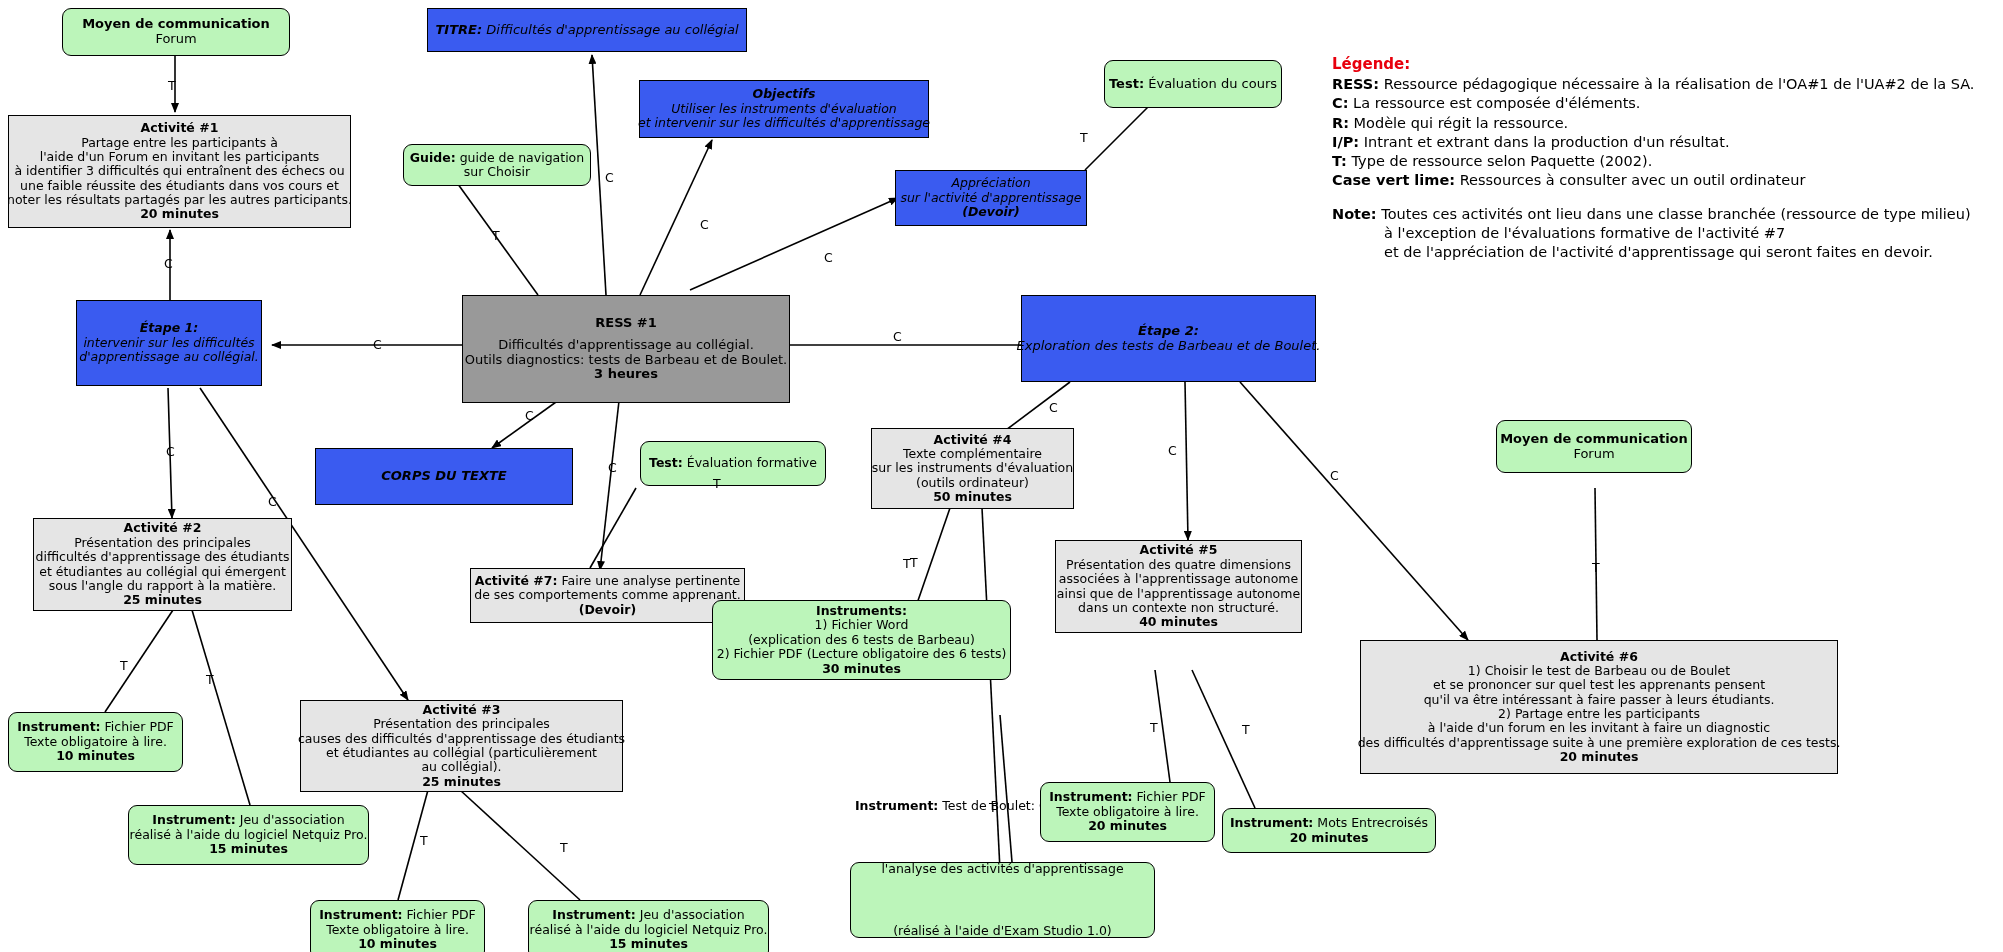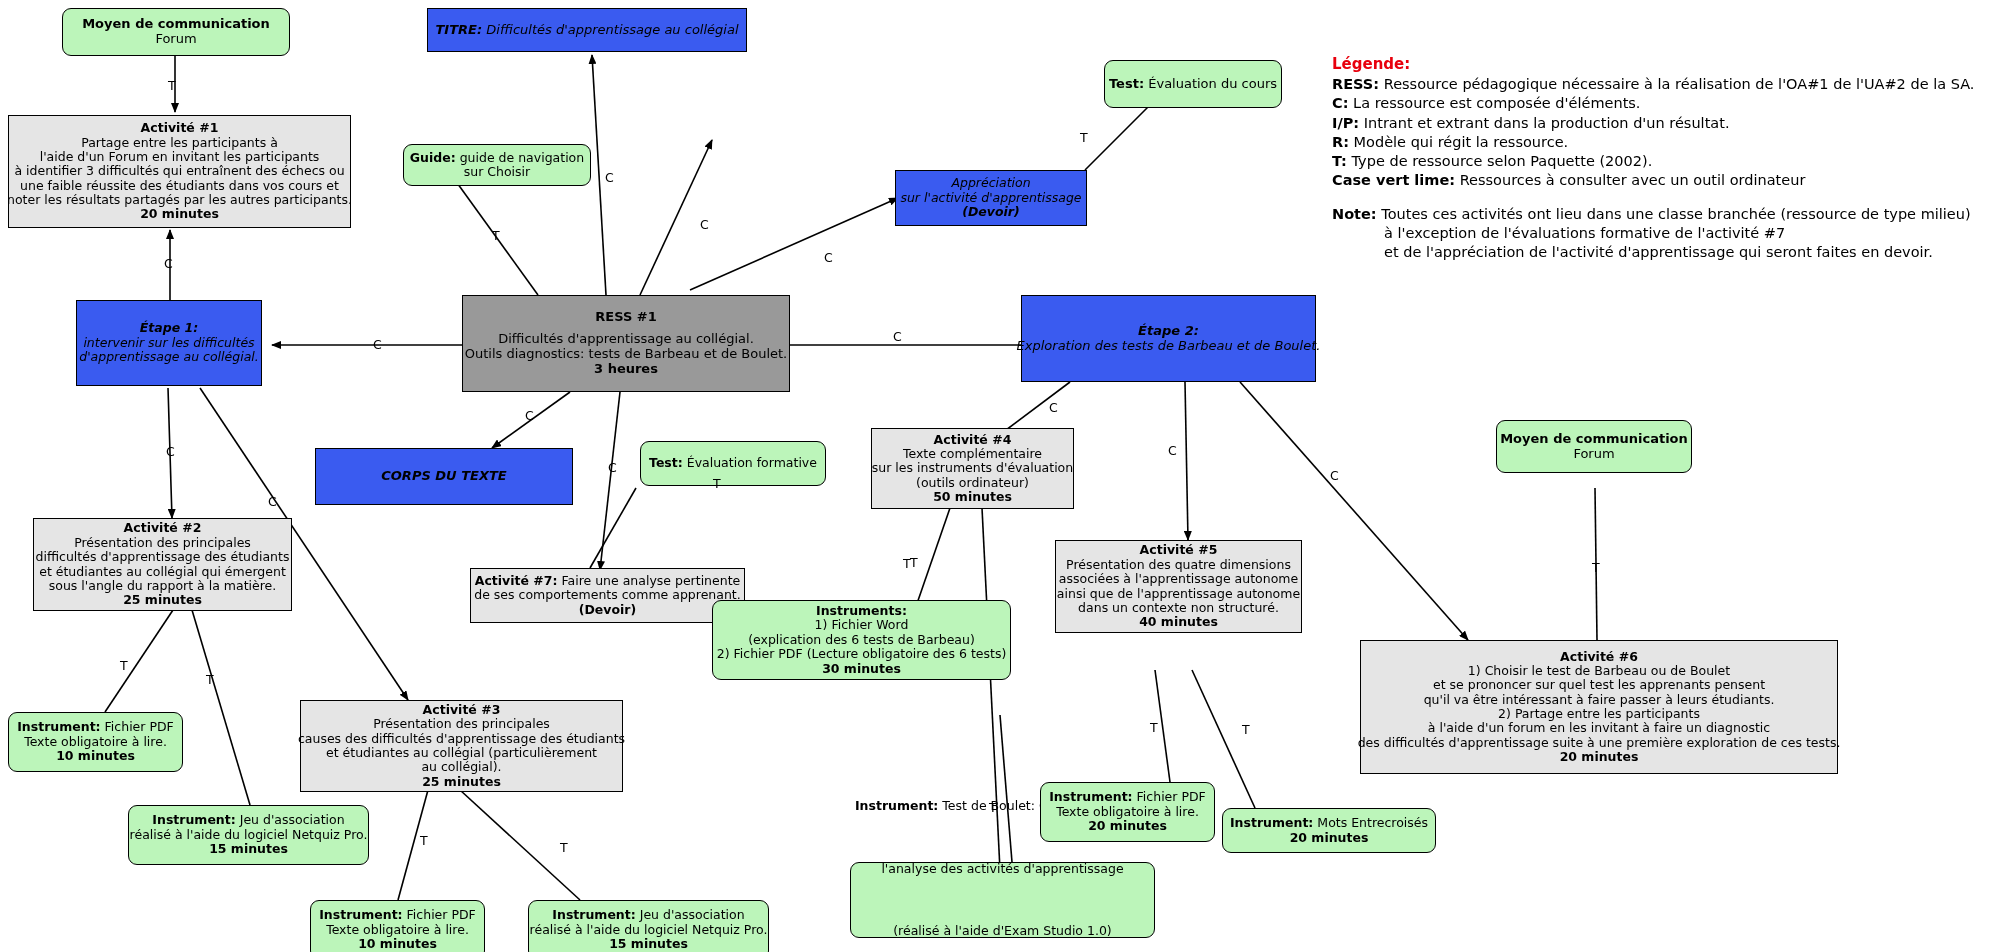--- a/index.html
+++ b/index.html
@@ -105,20 +105,25 @@
     </div>
   </div>
 
   <div class="node green" style="left:1104px;top:60px;width:178px;height:48px;font-size:13px;">
     <div class="ln">
       <b>Test:</b>
       <span> Évaluation du cours</span>
     </div>
   </div>
 
+  <div class="node blue" style="left:639px;top:80px;width:290px;height:58px;font-size:12.5px;">
+    <div class="ttl">Objectifs</div>
+    <div class="ln">Utiliser les instruments d'évaluation</div>
+    <div class="ln">et intervenir sur les difficultés d'apprentissage</div>
+  </div>
 
   <div class="node green" style="left:403px;top:144px;width:188px;height:42px;font-size:12.5px;">
     <div class="ln">
       <b>Guide:</b>
       <span> guide de navigation</span>
     </div>
     <div class="ln">sur Choisir</div>
   </div>
 
   <div class="node blue" style="left:895px;top:170px;width:192px;height:56px;font-size:12.5px;">
@@ -136,21 +141,21 @@
     <div class="ln">noter les résultats partagés par les autres participants.</div>
     <div class="ttl ln">20 minutes</div>
   </div>
 
   <div class="node blue" style="left:76px;top:300px;width:186px;height:86px;font-size:12.5px;">
     <div class="ttl">Étape 1:</div>
     <div class="ln">intervenir sur les difficultés</div>
     <div class="ln">d'apprentissage au collégial.</div>
   </div>
 
-  <div class="node gray" style="left:462px;top:295px;width:328px;height:97px;font-size:13px;text-align:center;">
+  <div class="node gray" style="left:462px;top:295px;width:328px;height:108px;font-size:13px;text-align:center;">
     <div class="ttl">RESS #1</div>
     <div class="sp"></div>
     <div class="ln">Difficultés d'apprentissage au collégial.</div>
     <div class="ln">Outils diagnostics: tests de Barbeau et de Boulet.</div>
     <div class="ttl ln">3 heures</div>
   </div>
 
   <div class="node blue" style="left:1021px;top:295px;width:295px;height:87px;font-size:13px;">
     <div class="ttl">Étape 2:</div>
     <div class="ln">Exploration des tests de Barbeau et de Boulet.</div>
@@ -328,24 +333,24 @@
 
   <div class="legend" style="left:1332px;top:55px;width:660px;">
     <div class="head">Légende:</div>
     <div class="row">
       <b>RESS:</b><span> Ressource pédagogique nécessaire à la réalisation de l'OA#1 de l'UA#2 de la SA.</span>
     </div>
     <div class="row">
       <b>C:</b><span> La ressource est composée d'éléments.</span>
     </div>
     <div class="row">
+      <b>R:</b><span> Modèle qui régit la ressource.</span>
+    </div>
+    <div class="row">
       <b>I/P:</b><span> Intrant et extrant dans la production d'un résultat.</span>
-    </div>
-    <div class="row">
-      <b>R:</b><span> Modèle qui régit la ressource.</span>
     </div>
     <div class="row">
       <b>T:</b><span> Type de ressource selon Paquette (2002).</span>
     </div>
     <div class="row">
       <b>Case vert lime:</b><span> Ressources à consulter avec un outil ordinateur</span>
     </div>
     <div class="note">
       <div>
         <b>Note:</b><span> Toutes ces activités ont lieu dans une classe branchée (ressource de type milieu)</span>

